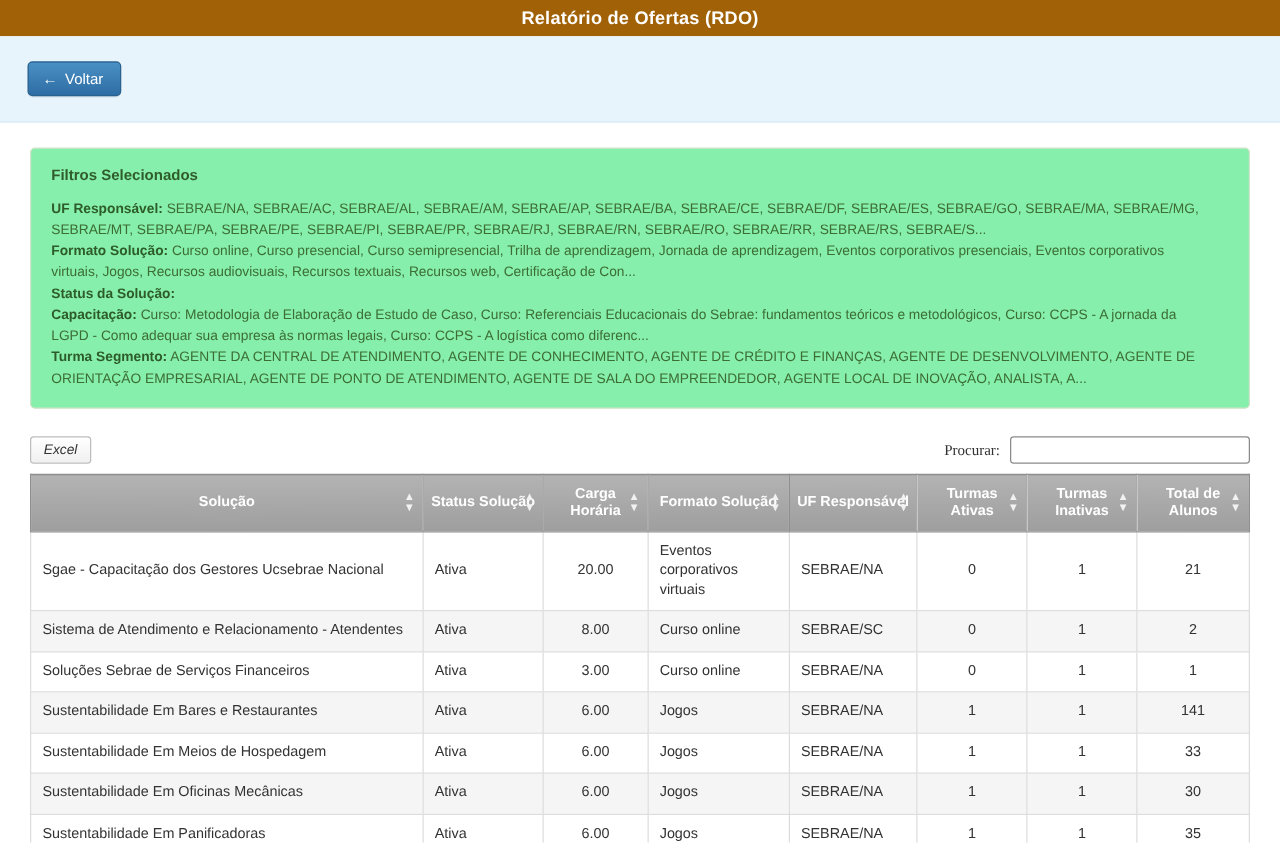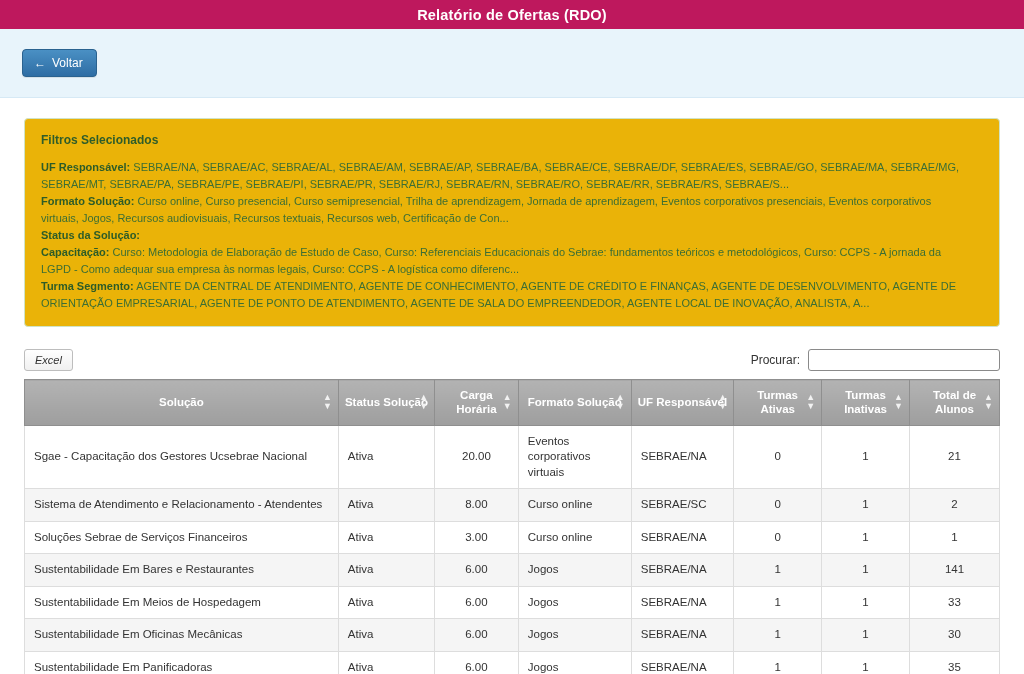--- a/index.html
+++ b/index.html
@@ -10,21 +10,21 @@
     font-family: "Liberation Sans", sans-serif;
     font-size: 12px;
     color: #333333;
     overflow: hidden;
   }
   .page { position: relative; width: 1024px; height: 674px; background: #fff; }
 
   
   .titlebar {
     height: 29px;
-    background: #be185d;
+    background: #a16207;
     color: #ffffff;
     display: flex;
     align-items: center;
     justify-content: center;
     font-weight: bold;
     font-size: 14.5px;
     letter-spacing: .2px;
   }
 
   
@@ -49,21 +49,21 @@
     gap: 6px;
     cursor: pointer;
     box-shadow: 0 1px 0 rgba(0,0,0,.08);
   }
   .btn-back .arrow { font-size: 12px; line-height: 1; }
 
   
   .content { padding: 0 24px; }
   .filters {
     margin-top: 20px;
-    background: #eab308;
+    background: #86efac;
     border: 1px solid #cfe3c7;
     border-radius: 4px;
     padding: 12px 28px 14px 16px;
     color: #2f5d2a;
     line-height: 1.55;
   }
   .filters-title {
     color: #2f5d2a;
     font-weight: bold;
     font-size: 12px;
@@ -84,21 +84,21 @@
     background-image: linear-gradient(#ffffff, #f0f0f0);
     border: 1px solid #bdbdbd;
     border-radius: 3px;
     font-size: 11px;
     padding: 4px 10px;
     color: #333;
     cursor: pointer;
     font-style: italic;
   }
   .search-wrap { display: flex; align-items: center; gap: 8px; font-size: 12px; }
-  .search-label { color: #333; }
+  .search-label { color: #333; font-family: Liberation Serif, serif; }
   .search-input {
     width: 192px;
     height: 22px;
     border: 1px solid #8a8a8a;
     border-radius: 3px;
     padding: 0 5px;
     font-size: 12px;
     font-family: "Liberation Sans", sans-serif;
     background: #fff;
   }

